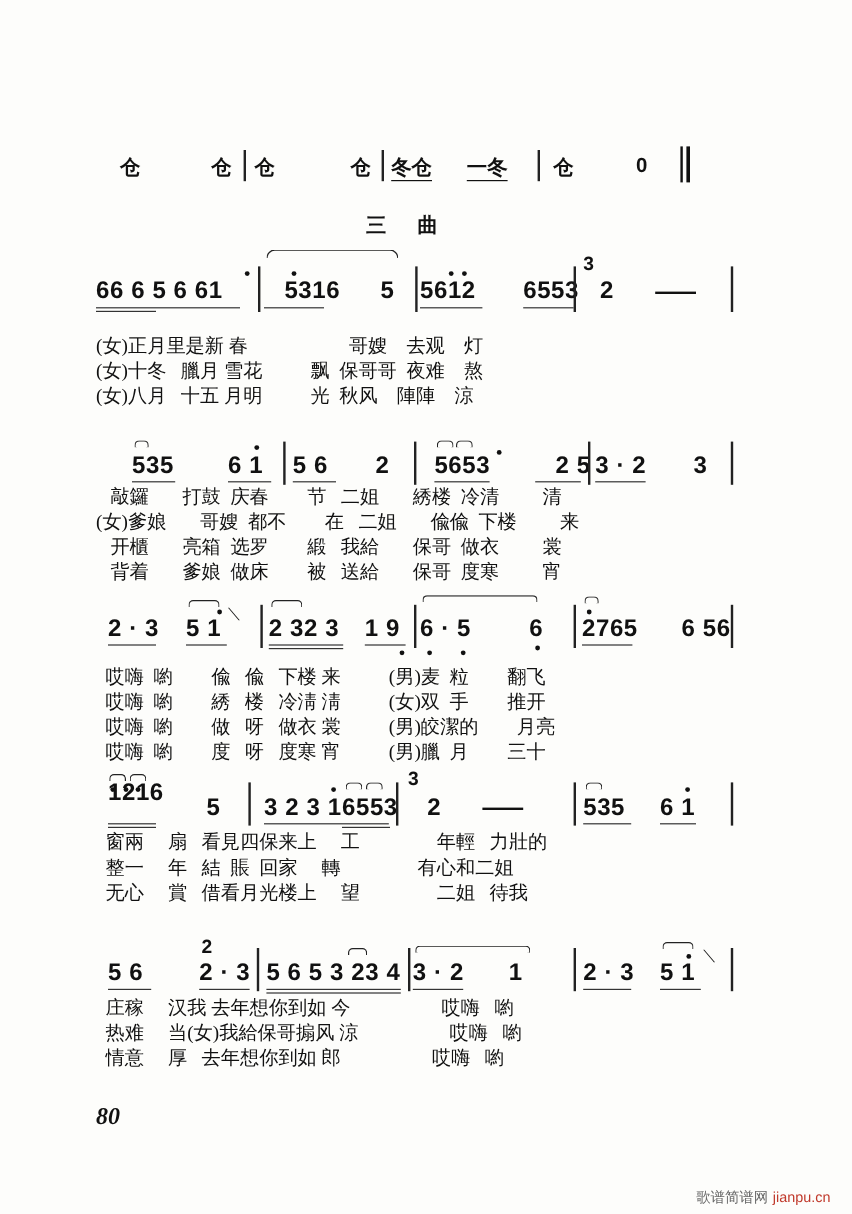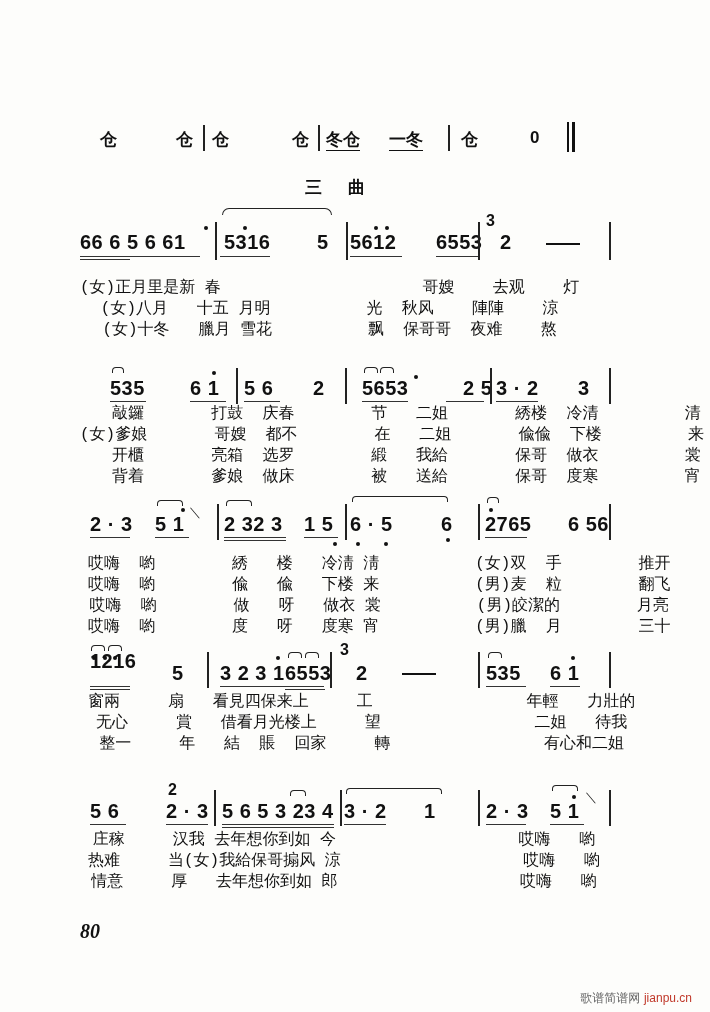--- a/index.html
+++ b/index.html
@@ -7,21 +7,21 @@
     width:710px; height:1012px; position:relative; overflow:hidden;
     background:#fdfdfb; color:#111;
     font-family:"DejaVu Sans", sans-serif;
   }
   .abs { position:absolute; white-space:nowrap; }
   .perc { font-size:17px; font-weight:bold; top:128px; }
   .bar { position:absolute; width:1.5px; background:#222; }
   .dbar { position:absolute; width:2px; background:#111; }
   .title { font-size:17px; font-weight:bold; letter-spacing:26px; top:176px; left:305px; }
   .note { font-family:"Liberation Sans", sans-serif; font-weight:bold; font-size:20px; letter-spacing:0.5px; }
-  .lyr { font-family:Liberation Mono, monospace; font-size:16px; line-height:21px;text-align:center; }
+  .lyr { font-family:Liberation Serif, serif; font-size:16px; line-height:21px; }
   .uline { position:absolute; height:1px; background:#333; }
   .slur { position:absolute; border:1.5px solid #222; border-bottom:none; border-radius:4px 4px 0 0; height:5px; }
   .dot { position:absolute; width:4px; height:4px; border-radius:50%; background:#111; }
   .dash { position:absolute; height:2px; background:#111; }
   .page-num { font-family:"Liberation Serif", serif; font-style:italic; font-weight:bold; font-size:20px; left:80px; top:920px; }
   .wm { font-size:12px; color:#666; right:18px; top:990px; }
   .wm span.en { color:#c0392b; font-family:"Liberation Sans", sans-serif; }
   .small { font-size:16px; font-weight:bold; font-family:"Liberation Sans", sans-serif; }
 </style>
 </head>
@@ -41,21 +41,21 @@
   <span class="abs perc" style="left:530px; font-family:'Liberation Sans',sans-serif">0</span>
   <div class="dbar" style="left:567px; top:122px; height:30px; width:1.5px"></div>
   <div class="dbar" style="left:572px; top:122px; height:30px; width:3px"></div>
 </div>
 
 <div class="abs title">三曲</div>
 
 <div>
   <span class="abs note" style="left:80px; top:231px">66 6 5 6 61</span>
   <div class="bar" style="left:215px; top:222px; height:38px"></div>
-  <span class="abs note" style="left:224px; top:231px">5316</span>
+  <span class="abs note" style="left:237px; top:231px">5316</span>
   <span class="abs note" style="left:317px; top:231px">5</span>
   <div class="bar" style="left:346px; top:222px; height:38px"></div>
   <span class="abs note" style="left:350px; top:231px">5612</span>
   <span class="abs note" style="left:436px; top:231px">6553</span>
   <div class="bar" style="left:478px; top:222px; height:38px"></div>
   <span class="abs note small" style="left:486px; top:212px">3</span>
   <span class="abs note" style="left:500px; top:231px">2</span>
   <div class="dash" style="left:546px; top:243px; width:34px"></div>
   <div class="bar" style="left:609px; top:222px; height:38px"></div>
   <div class="uline" style="left:80px; top:256px; width:120px"></div>
@@ -63,22 +63,22 @@
   <div class="uline" style="left:220px; top:256px; width:50px"></div>
   <div class="uline" style="left:350px; top:256px; width:52px"></div>
   <div class="uline" style="left:436px; top:256px; width:42px"></div>
   <div class="slur" style="left:222px; top:208px; width:108px; border-radius:8px 8px 0 0; height:6px"></div>
   <div class="dot" style="left:204px; top:226px"></div>
   <div class="dot" style="left:243px; top:226px"></div>
   <div class="dot" style="left:374px; top:226px"></div>
   <div class="dot" style="left:385px; top:226px"></div>
   <div class="abs lyr" style="left:80px; top:278px">
     <div style="white-space:pre">(女)正月里是新 春                     哥嫂    去观    灯</div>
+    <div style="white-space:pre">(女)十冬   臘月 雪花          飘  保哥哥  夜难    熬</div>
     <div style="white-space:pre">(女)八月   十五 月明          光  秋风    陣陣    涼</div>
-    <div style="white-space:pre">(女)十冬   臘月 雪花          飘  保哥哥  夜难    熬</div>
   </div>
 </div>
 
 <div>
   <span class="abs note" style="left:110px; top:377px">535</span>
   <span class="abs note" style="left:190px; top:377px">6 1</span>
   <div class="bar" style="left:236px; top:368px; height:36px"></div>
   <span class="abs note" style="left:244px; top:377px">5 6</span>
   <span class="abs note" style="left:313px; top:377px">2</span>
   <div class="bar" style="left:345px; top:368px; height:36px"></div>
@@ -106,21 +106,21 @@
     <div style="white-space:pre">   背着       爹娘  做床        被   送給       保哥  度寒         宵</div>
   </div>
 </div>
 
 <div>
   <span class="abs note" style="left:90px; top:513px">2 · 3</span>
   <span class="abs note" style="left:155px; top:513px">5 1</span>
   <span class="abs" style="left:190px; top:505px; font-size:14px">⟍</span>
   <div class="bar" style="left:217px; top:504px; height:36px"></div>
   <span class="abs note" style="left:224px; top:513px">2 32 3</span>
-  <span class="abs note" style="left:304px; top:513px">1 5</span>
+  <span class="abs note" style="left:304px; top:513px">1 9</span>
   <div class="bar" style="left:345px; top:504px; height:36px"></div>
   <span class="abs note" style="left:350px; top:513px">6 · 5</span>
   <span class="abs note" style="left:441px; top:513px">6</span>
   <div class="bar" style="left:478px; top:504px; height:36px"></div>
   <span class="abs note" style="left:485px; top:513px">2765</span>
   <span class="abs note" style="left:568px; top:513px">6 56</span>
   <div class="bar" style="left:609px; top:504px; height:36px"></div>
   <div class="uline" style="left:90px; top:537px; width:40px"></div>
   <div class="uline" style="left:155px; top:537px; width:34px"></div>
   <div class="uline" style="left:224px; top:537px; width:62px"></div>
@@ -131,22 +131,22 @@
   <div class="slur" style="left:226px; top:500px; width:24px"></div>
   <div class="slur" style="left:352px; top:496px; width:94px"></div>
   <div class="slur" style="left:487px; top:497px; width:10px"></div>
   <div class="dot" style="left:181px; top:508px"></div>
   <div class="dot" style="left:489px; top:508px"></div>
   <div class="dot" style="left:333px; top:542px"></div>
   <div class="dot" style="left:356px; top:542px"></div>
   <div class="dot" style="left:384px; top:542px"></div>
   <div class="dot" style="left:446px; top:538px"></div>
   <div class="abs lyr" style="left:88px; top:554px">
+    <div style="white-space:pre">哎嗨  喲        偸   偸   下楼 来          (男)麦  粒        翻飞</div>
     <div style="white-space:pre">哎嗨  喲        綉   楼   冷淸 淸          (女)双  手        推开</div>
-    <div style="white-space:pre">哎嗨  喲        偸   偸   下楼 来          (男)麦  粒        翻飞</div>
     <div style="white-space:pre">哎嗨  喲        做   呀   做衣 裳          (男)皎潔的        月亮</div>
     <div style="white-space:pre">哎嗨  喲        度   呀   度寒 宵          (男)臘  月        三十</div>
   </div>
 </div>
 
 <div>
   <span class="abs note" style="left:90px; top:650px">1216</span>
   <span class="abs note" style="left:172px; top:662px">5</span>
   <div class="bar" style="left:207px; top:652px; height:36px"></div>
   <span class="abs note" style="left:220px; top:662px">3 2 3 1</span>
@@ -170,22 +170,22 @@
   <div class="slur" style="left:288px; top:652px; width:12px"></div>
   <div class="slur" style="left:305px; top:652px; width:12px"></div>
   <div class="slur" style="left:488px; top:652px; width:12px"></div>
   <div class="dot" style="left:92px; top:656px"></div>
   <div class="dot" style="left:103px; top:656px"></div>
   <div class="dot" style="left:113px; top:656px"></div>
   <div class="dot" style="left:276px; top:656px"></div>
   <div class="dot" style="left:571px; top:656px"></div>
   <div class="abs lyr" style="left:88px; top:692px">
     <div style="white-space:pre">窗兩     扇   看見四保来上     工                年輕   力壯的</div>
+    <div style="white-space:pre">整一     年   結  賬  回家     轉                有心和二姐</div>
     <div style="white-space:pre">无心     賞   借看月光楼上     望                二姐   待我</div>
-    <div style="white-space:pre">整一     年   結  賬  回家     轉                有心和二姐</div>
   </div>
 </div>
 
 <div>
   <span class="abs note" style="left:90px; top:800px">5 6</span>
   <span class="abs note small" style="left:168px; top:781px">2</span>
   <span class="abs note" style="left:166px; top:800px">2 · 3</span>
   <div class="bar" style="left:214px; top:790px; height:36px"></div>
   <span class="abs note" style="left:222px; top:800px">5 6 5 3 23 4</span>
   <div class="bar" style="left:340px; top:790px; height:36px"></div>

